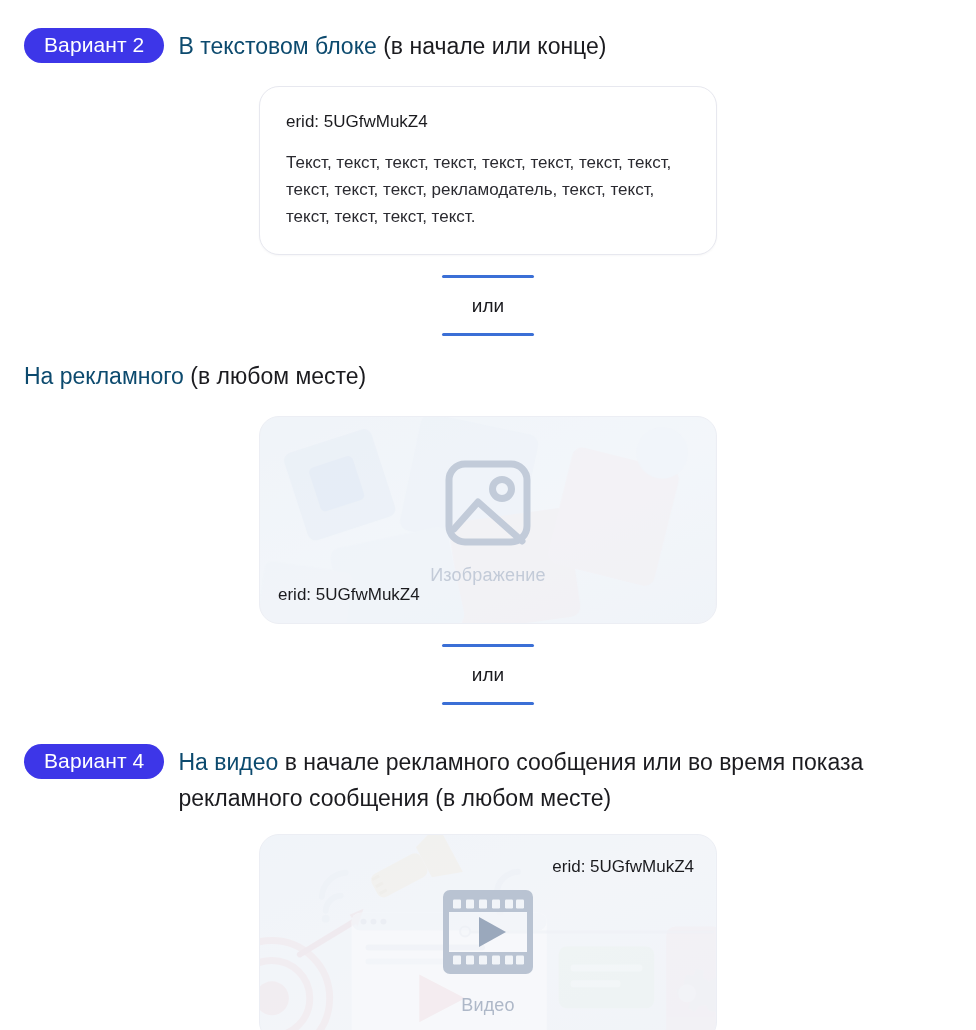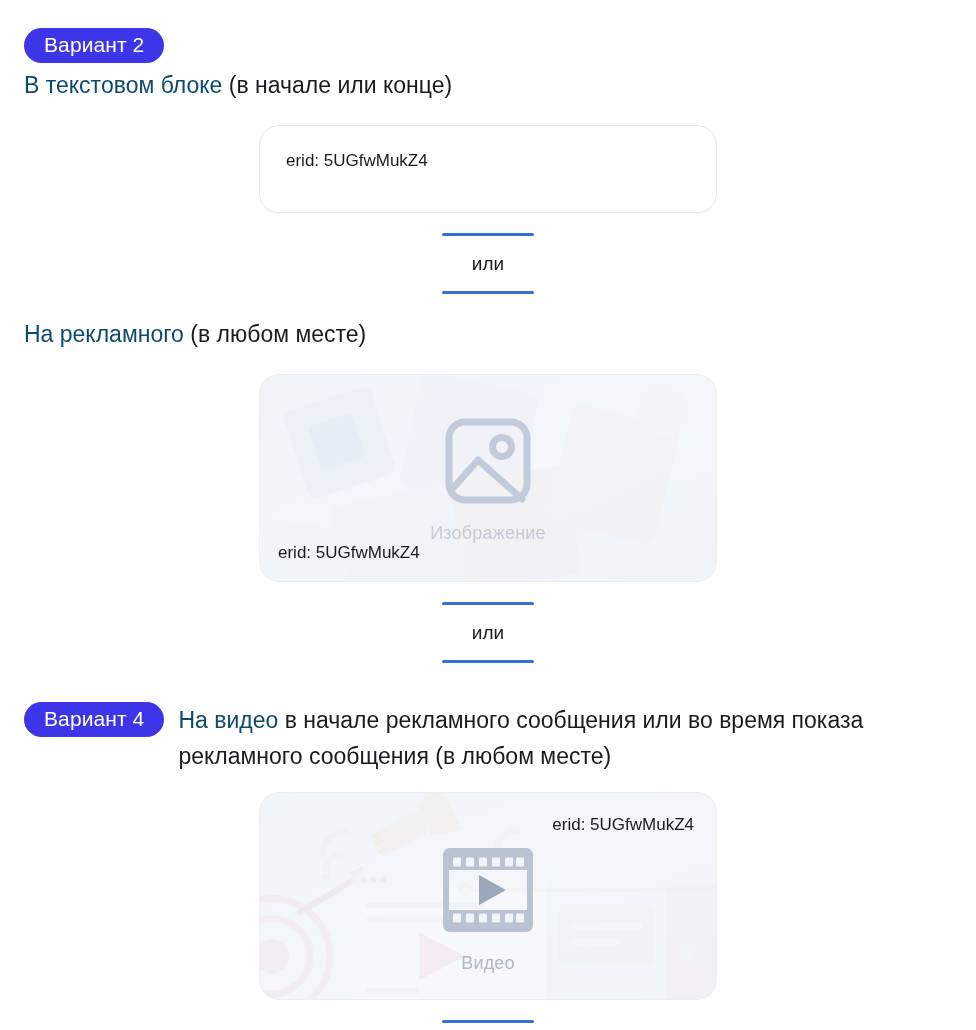--- a/index.html
+++ b/index.html
@@ -165,27 +165,28 @@
   .video-label {
     color: #aeb8c8;
     margin-top: 6px;
   }
 </style>
 </head>
 <body>
 
 <div class="page">
 
-  <div class="option-head" style="margin-top:28px;flex-direction:column;">
+  <div class="option-head" style="margin-top:28px;">
     <span class="badge">Вариант 2</span>
     <span class="head-text"><span class="accent">В текстовом блоке</span> <span>(в начале или конце)</span></span>
   </div>
 
   <div class="card text-card" style="margin-top:22px;">
     <div class="erid-line">erid: 5UGfwMukZ4</div>
+    <div class="body-copy">Текст, текст, текст, текст, текст, текст, текст, текст, текст, текст, текст, рекламодатель, текст, текст, текст, текст, текст, текст.</div>
   </div>
 
   <div class="or-divider" style="margin-top:20px;">
     <span class="rule"></span>
     <span class="or-label">или</span>
     <span class="rule"></span>
   </div>
 
   <div class="option-head" style="margin-top:22px;">
     <span class="head-text"><span class="accent">На рекламного</span> <span>(в любом месте)</span></span>

